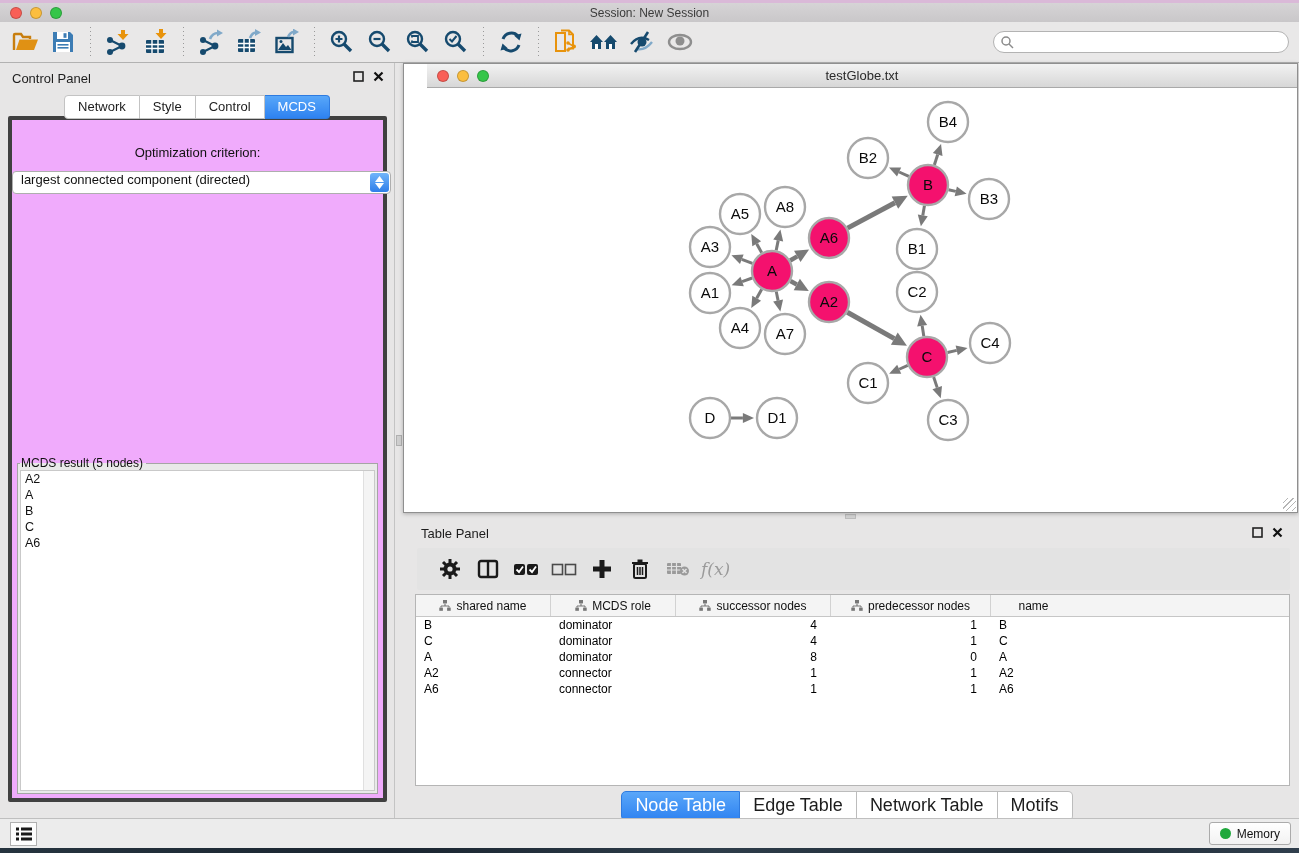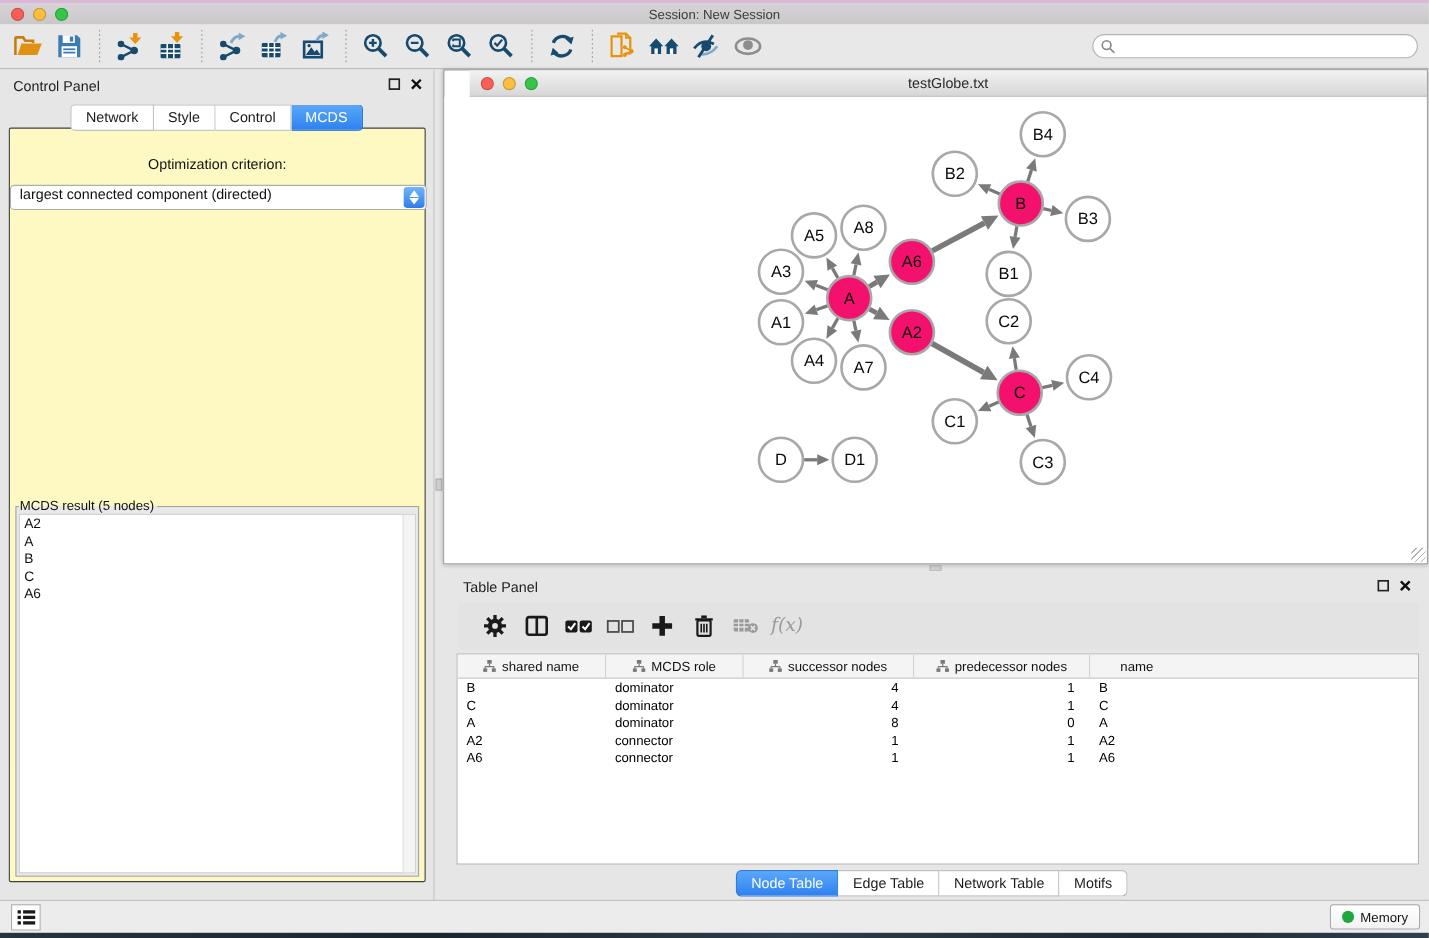--- a/index.html
+++ b/index.html
@@ -32,22 +32,22 @@
   .control-panel { position:absolute; left:0; top:0; bottom:0; width:395px; border-right:1px solid #c4c4c4; }
   .cp-header { height:30px; position:relative; display:flex; align-items:center; padding-left:12px; }
   .cp-title { font-size:13px; color:#1d1d1d; }
   .win-btns { position:absolute; right:10px; top:8px; display:flex; gap:9px; align-items:center; }
   .cp-tabs { position:absolute; top:32px; left:0; right:0; display:flex; justify-content:center; z-index:2; }
   .cp-tab { font-size:13px; color:#1c1c1c; background:#fff; border:1px solid #c3c3c3; border-left:none;
     padding:3px 13px 4px; cursor:default; }
   .cp-tab:first-child { border-left:1px solid #c3c3c3; border-radius:4px 0 0 4px; }
   .cp-tab:last-child { border-radius:0 4px 4px 0; }
   .cp-tab.active { background:linear-gradient(#58a7f9,#2e82f0); border-color:#2e7be0; color:#fff; }
-  .cp-box { position:absolute; left:8px; right:7px; top:53px; bottom:16px; background:#fef9c3;
-    border:1px solid #404040; border-radius:2px; }
+  .cp-box { position:absolute; left:8px; right:7px; top:53px; bottom:16px; background:#f0abfc;
+    border:4px solid #404040; border-radius:2px; }
   .opt-label { text-align:center; font-size:13px; color:#111; margin-top:25px; }
   .dropdown { width:379px; height:23px; margin:11px auto 0; background:#fff; border:1px solid #aeaeae;
     border-radius:4px; position:relative; display:flex; align-items:flex-start; }
   .dropdown .dd-text { font-size:13px; color:#111; padding-left:8px; }
   .dd-stepper { position:absolute; right:1px; top:1px; width:19px; height:19px; border-radius:3px;
     background:linear-gradient(#72b5fa,#2f7ee9); display:flex; flex-direction:column; align-items:center; justify-content:center; gap:1px; }
   .btn-row { display:flex; justify-content:center; gap:13px; margin-top:13px; }
   .mac-btn { font-size:13px; color:#111; background:linear-gradient(#ffffff,#f3f3f3); border:1px solid #aeaeae;
     border-radius:4px; padding:2px 15px 3px; font-family:"Liberation Sans",sans-serif; }
   fieldset.mcds-result { position:absolute; left:5px; right:5px; top:336px; bottom:4px;
@@ -81,21 +81,21 @@
   .data-table { margin:4px 9px 0 20px; height:192px; background:#fff; border:1px solid #b5b5b5; overflow:hidden; }
   .dt-headrow { display:flex; height:22px; background:#f4f4f4; border-bottom:1px solid #c6c6c6; }
   .dt-hcell { display:flex; align-items:center; justify-content:center; gap:5px; font-size:12px; color:#111;
     border-right:1px solid #d2d2d2; }
   .dt-hcell:last-child { border-right:none; }
   .dt-row { display:flex; height:16px; }
   .dt-cell { font-size:12px; color:#000; line-height:16px; white-space:nowrap; overflow:hidden; }
   .dt-cell.left { padding-left:8px; text-align:left; }
   .dt-cell.right { padding-right:14px; text-align:right; }
   .tp-tabs { display:flex; justify-content:center; margin-top:5px; }
-  .tp-tab { font-size:13px; color:#1c1c1c; background:#fff; border:1px solid #bcbcbc; border-left:none;
+  .tp-tab { font-size:18px; color:#1c1c1c; background:#fff; border:1px solid #bcbcbc; border-left:none;
     padding:3px 13px 4px; }
   .tp-tab:first-child { border-left:1px solid #bcbcbc; border-radius:5px 0 0 5px; }
   .tp-tab:last-child { border-radius:0 5px 5px 0; }
   .tp-tab.active { background:linear-gradient(#5aa7f9,#2e82f1); border-color:#2e7be0; color:#fff; }
 
   
   .footer { position:absolute; left:0; bottom:5px; right:0; height:30px; background:#ececec;
     border-top:1px solid #bfbfbf; display:flex; align-items:center; }
   .list-btn { width:27px; height:24px; margin-left:10px; background:#fdfdfd; border:1px solid #b0b0b0;
     display:flex; align-items:center; justify-content:center; }

